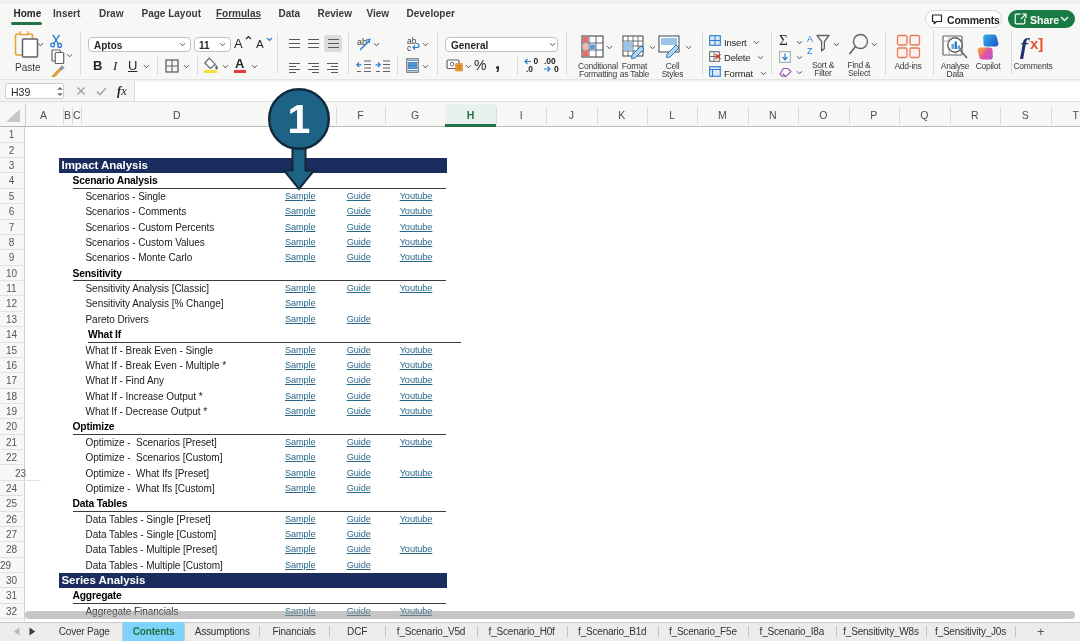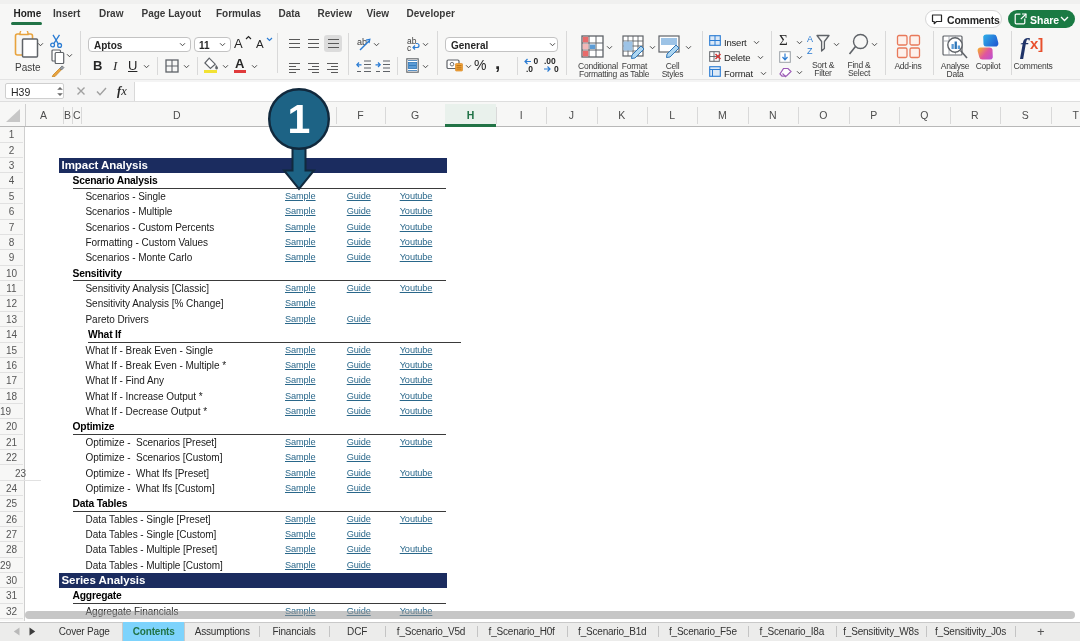--- a/index.html
+++ b/index.html
@@ -13,21 +13,21 @@
 <body>
 
 <div class="abs chrome" style="left:0;top:0;width:1080px;height:104px;"></div>
 <div class="abs" style="left:0;top:0;width:1080px;height:4px;background:#f0f0ef;"></div>
 <div class="abs" style="left:0;top:79px;width:1080px;height:1px;background:#e4e4e4;"></div>
 <div class="abs" style="left:0;top:100.5px;width:1080px;height:1px;background:#dedede;"></div>
 <div class="abs" style="left:13.5px;top:8px;font-size:10px;font-weight:700;color:#1e1e1e;letter-spacing:0px;">Home</div>
 <div class="abs" style="left:53px;top:8px;font-size:10px;font-weight:600;color:#3a3a3a;letter-spacing:0px;">Insert</div>
 <div class="abs" style="left:99px;top:8px;font-size:10px;font-weight:600;color:#3a3a3a;letter-spacing:0px;">Draw</div>
 <div class="abs" style="left:141.5px;top:8px;font-size:10px;font-weight:600;color:#3a3a3a;letter-spacing:0px;">Page Layout</div>
-<div class="abs" style="left:216px;top:8px;font-size:10px;font-weight:600;color:#3a3a3a;letter-spacing:0px;">Formulas</div>
+<div class="abs" style="left:216px;top:8px;font-size:10px;font-weight:600;color:#3a3a3a;letter-spacing:0px;text-decoration:underline;">Formulas</div>
 <div class="abs" style="left:278.5px;top:8px;font-size:10px;font-weight:600;color:#3a3a3a;letter-spacing:0px;">Data</div>
 <div class="abs" style="left:317.5px;top:8px;font-size:10px;font-weight:600;color:#3a3a3a;letter-spacing:0px;">Review</div>
 <div class="abs" style="left:366.5px;top:8px;font-size:10px;font-weight:600;color:#3a3a3a;letter-spacing:0px;">View</div>
 <div class="abs" style="left:406.5px;top:8px;font-size:10px;font-weight:600;color:#3a3a3a;letter-spacing:0px;">Developer</div>
 <div class="abs" style="left:10.5px;top:22px;width:31px;height:3px;background:#217346;border-radius:2px;"></div>
 <div class="abs" style="left:925px;top:10px;width:77px;height:17.5px;background:#fff;border:1px solid #d6d6d6;border-radius:9px;"></div>
 <svg class="abs" style="left:931px;top:13.5px;" width="12" height="11" viewBox="0 0 12 11">
     <path d="M1.5 1h9v6.5h-5l-2.3 2.2v-2.2h-1.7z" fill="none" stroke="#262626" stroke-width="1.2" stroke-linejoin="round"></path>
   </svg>
 <div class="abs" style="left:947px;top:14px;font-size:10.5px;font-weight:600;color:#262626;letter-spacing:-0.2px;">Comments</div>
@@ -412,49 +412,49 @@
 <div class="abs" style="left:0;top:250.32px;width:23px;height:15.37px;font-size:10px;color:#555;text-align:center;line-height:15.37px;border-bottom:1px solid #e1e1e1;">9</div>
 <div class="abs" style="left:0;top:265.69px;width:23px;height:15.37px;font-size:10px;color:#555;text-align:center;line-height:15.37px;border-bottom:1px solid #e1e1e1;">10</div>
 <div class="abs" style="left:0;top:281.06px;width:23px;height:15.37px;font-size:10px;color:#555;text-align:center;line-height:15.37px;border-bottom:1px solid #e1e1e1;">11</div>
 <div class="abs" style="left:0;top:296.43px;width:23px;height:15.37px;font-size:10px;color:#555;text-align:center;line-height:15.37px;border-bottom:1px solid #e1e1e1;">12</div>
 <div class="abs" style="left:0;top:311.80px;width:23px;height:15.37px;font-size:10px;color:#555;text-align:center;line-height:15.37px;border-bottom:1px solid #e1e1e1;">13</div>
 <div class="abs" style="left:0;top:327.17px;width:23px;height:15.37px;font-size:10px;color:#555;text-align:center;line-height:15.37px;border-bottom:1px solid #e1e1e1;">14</div>
 <div class="abs" style="left:0;top:342.54px;width:23px;height:15.37px;font-size:10px;color:#555;text-align:center;line-height:15.37px;border-bottom:1px solid #e1e1e1;">15</div>
 <div class="abs" style="left:0;top:357.91px;width:23px;height:15.37px;font-size:10px;color:#555;text-align:center;line-height:15.37px;border-bottom:1px solid #e1e1e1;">16</div>
 <div class="abs" style="left:0;top:373.28px;width:23px;height:15.37px;font-size:10px;color:#555;text-align:center;line-height:15.37px;border-bottom:1px solid #e1e1e1;">17</div>
 <div class="abs" style="left:0;top:388.65px;width:23px;height:15.37px;font-size:10px;color:#555;text-align:center;line-height:15.37px;border-bottom:1px solid #e1e1e1;">18</div>
-<div class="abs" style="left:0;top:404.02px;width:23px;height:15.37px;font-size:10px;color:#555;line-height:15.37px;border-bottom:1px solid #e1e1e1;">19</div>
+<div class="abs" style="left:0;top:404.02px;width:23px;height:15.37px;font-size:10px;color:#555;text-align:center;line-height:15.37px;border-bottom:1px solid #e1e1e1;">19</div>
 <div class="abs" style="left:0;top:419.39px;width:23px;height:15.37px;font-size:10px;color:#555;text-align:center;line-height:15.37px;border-bottom:1px solid #e1e1e1;">20</div>
 <div class="abs" style="left:0;top:434.76px;width:23px;height:15.37px;font-size:10px;color:#555;text-align:center;line-height:15.37px;border-bottom:1px solid #e1e1e1;">21</div>
 <div class="abs" style="left:0;top:450.13px;width:23px;height:15.37px;font-size:10px;color:#555;text-align:center;line-height:15.37px;border-bottom:1px solid #e1e1e1;">22</div>
 <div class="abs" style="left:0;top:465.50px;width:41px;height:15.37px;font-size:10px;color:#555;text-align:center;line-height:15.37px;border-bottom:1px solid #e1e1e1;">23</div>
 <div class="abs" style="left:0;top:480.87px;width:23px;height:15.37px;font-size:10px;color:#555;text-align:center;line-height:15.37px;border-bottom:1px solid #e1e1e1;">24</div>
 <div class="abs" style="left:0;top:496.24px;width:23px;height:15.37px;font-size:10px;color:#555;text-align:center;line-height:15.37px;border-bottom:1px solid #e1e1e1;">25</div>
 <div class="abs" style="left:0;top:511.61px;width:23px;height:15.37px;font-size:10px;color:#555;text-align:center;line-height:15.37px;border-bottom:1px solid #e1e1e1;">26</div>
 <div class="abs" style="left:0;top:526.98px;width:23px;height:15.37px;font-size:10px;color:#555;text-align:center;line-height:15.37px;border-bottom:1px solid #e1e1e1;">27</div>
 <div class="abs" style="left:0;top:542.35px;width:23px;height:15.37px;font-size:10px;color:#555;text-align:center;line-height:15.37px;border-bottom:1px solid #e1e1e1;">28</div>
 <div class="abs" style="left:0;top:557.72px;width:23px;height:15.37px;font-size:10px;color:#555;text-align:left;line-height:15.37px;border-bottom:1px solid #e1e1e1;">29</div>
 <div class="abs" style="left:0;top:573.09px;width:23px;height:15.37px;font-size:10px;color:#555;text-align:center;line-height:15.37px;border-bottom:1px solid #e1e1e1;">30</div>
 <div class="abs" style="left:0;top:588.46px;width:23px;height:15.37px;font-size:10px;color:#555;text-align:center;line-height:15.37px;border-bottom:1px solid #e1e1e1;">31</div>
 <div class="abs" style="left:0;top:603.83px;width:23px;height:15.37px;font-size:10px;color:#555;text-align:center;line-height:15.37px;border-bottom:1px solid #e1e1e1;">32</div>
 <div class="abs" style="left:59px;top:158.10px;width:387.5px;height:14.67px;background:#1b2c5f;color:#fff;font-weight:700;font-size:11.5px;line-height:14.67px;padding-left:2.5px;letter-spacing:-0.05px;">Impact Analysis</div>
 <div class="abs" style="left:72.5px;top:173.47px;width:373px;height:15.37px;color:#000;font-weight:700;font-size:10.3px;line-height:15.37px;letter-spacing:-0.2px;border-bottom:1.4px solid #3a3a3a;">Scenario Analysis</div>
 <div class="abs" style="left:85.5px;top:188.84px;height:15.37px;color:#1a1a1a;font-size:10px;line-height:15.37px;letter-spacing:-0.05px;">Scenarios - Single</div>
 <div class="abs" style="left:285px;top:188.84px;height:15.37px;color:#29678a;font-size:9.2px;line-height:15.37px;letter-spacing:-0.1px;text-decoration:underline;">Sample</div>
 <div class="abs" style="left:346.7px;top:188.84px;height:15.37px;color:#29678a;font-size:9.2px;line-height:15.37px;letter-spacing:-0.1px;text-decoration:underline;">Guide</div>
 <div class="abs" style="left:399.7px;top:188.84px;height:15.37px;color:#29678a;font-size:9.2px;line-height:15.37px;letter-spacing:-0.1px;text-decoration:underline;">Youtube</div>
-<div class="abs" style="left:85.5px;top:204.21px;height:15.37px;color:#1a1a1a;font-size:10px;line-height:15.37px;letter-spacing:-0.05px;">Scenarios - Multiple</div>
+<div class="abs" style="left:85.5px;top:204.21px;height:15.37px;color:#1a1a1a;font-size:10px;line-height:15.37px;letter-spacing:-0.05px;">Scenarios - Comments</div>
 <div class="abs" style="left:285px;top:204.21px;height:15.37px;color:#29678a;font-size:9.2px;line-height:15.37px;letter-spacing:-0.1px;text-decoration:underline;">Sample</div>
 <div class="abs" style="left:346.7px;top:204.21px;height:15.37px;color:#29678a;font-size:9.2px;line-height:15.37px;letter-spacing:-0.1px;text-decoration:underline;">Guide</div>
 <div class="abs" style="left:399.7px;top:204.21px;height:15.37px;color:#29678a;font-size:9.2px;line-height:15.37px;letter-spacing:-0.1px;text-decoration:underline;">Youtube</div>
 <div class="abs" style="left:85.5px;top:219.58px;height:15.37px;color:#1a1a1a;font-size:10px;line-height:15.37px;letter-spacing:-0.05px;">Scenarios - Custom Percents</div>
 <div class="abs" style="left:285px;top:219.58px;height:15.37px;color:#29678a;font-size:9.2px;line-height:15.37px;letter-spacing:-0.1px;text-decoration:underline;">Sample</div>
 <div class="abs" style="left:346.7px;top:219.58px;height:15.37px;color:#29678a;font-size:9.2px;line-height:15.37px;letter-spacing:-0.1px;text-decoration:underline;">Guide</div>
 <div class="abs" style="left:399.7px;top:219.58px;height:15.37px;color:#29678a;font-size:9.2px;line-height:15.37px;letter-spacing:-0.1px;text-decoration:underline;">Youtube</div>
-<div class="abs" style="left:85.5px;top:234.95px;height:15.37px;color:#1a1a1a;font-size:10px;line-height:15.37px;letter-spacing:-0.05px;">Formatting - Custom Values</div>
+<div class="abs" style="left:85.5px;top:234.95px;height:15.37px;color:#1a1a1a;font-size:10px;line-height:15.37px;letter-spacing:-0.05px;">Scenarios - Custom Values</div>
 <div class="abs" style="left:285px;top:234.95px;height:15.37px;color:#29678a;font-size:9.2px;line-height:15.37px;letter-spacing:-0.1px;text-decoration:underline;">Sample</div>
 <div class="abs" style="left:346.7px;top:234.95px;height:15.37px;color:#29678a;font-size:9.2px;line-height:15.37px;letter-spacing:-0.1px;text-decoration:underline;">Guide</div>
 <div class="abs" style="left:399.7px;top:234.95px;height:15.37px;color:#29678a;font-size:9.2px;line-height:15.37px;letter-spacing:-0.1px;text-decoration:underline;">Youtube</div>
 <div class="abs" style="left:85.5px;top:250.32px;height:15.37px;color:#1a1a1a;font-size:10px;line-height:15.37px;letter-spacing:-0.05px;">Scenarios - Monte Carlo</div>
 <div class="abs" style="left:285px;top:250.32px;height:15.37px;color:#29678a;font-size:9.2px;line-height:15.37px;letter-spacing:-0.1px;text-decoration:underline;">Sample</div>
 <div class="abs" style="left:346.7px;top:250.32px;height:15.37px;color:#29678a;font-size:9.2px;line-height:15.37px;letter-spacing:-0.1px;text-decoration:underline;">Guide</div>
 <div class="abs" style="left:399.7px;top:250.32px;height:15.37px;color:#29678a;font-size:9.2px;line-height:15.37px;letter-spacing:-0.1px;text-decoration:underline;">Youtube</div>
 <div class="abs" style="left:72.5px;top:265.69px;width:373px;height:15.37px;color:#000;font-weight:700;font-size:10.3px;line-height:15.37px;letter-spacing:-0.2px;border-bottom:1.4px solid #3a3a3a;">Sensitivity</div>
 <div class="abs" style="left:85.5px;top:281.06px;height:15.37px;color:#1a1a1a;font-size:10px;line-height:15.37px;letter-spacing:-0.05px;">Sensitivity Analysis [Classic]</div>
 <div class="abs" style="left:285px;top:281.06px;height:15.37px;color:#29678a;font-size:9.2px;line-height:15.37px;letter-spacing:-0.1px;text-decoration:underline;">Sample</div>

